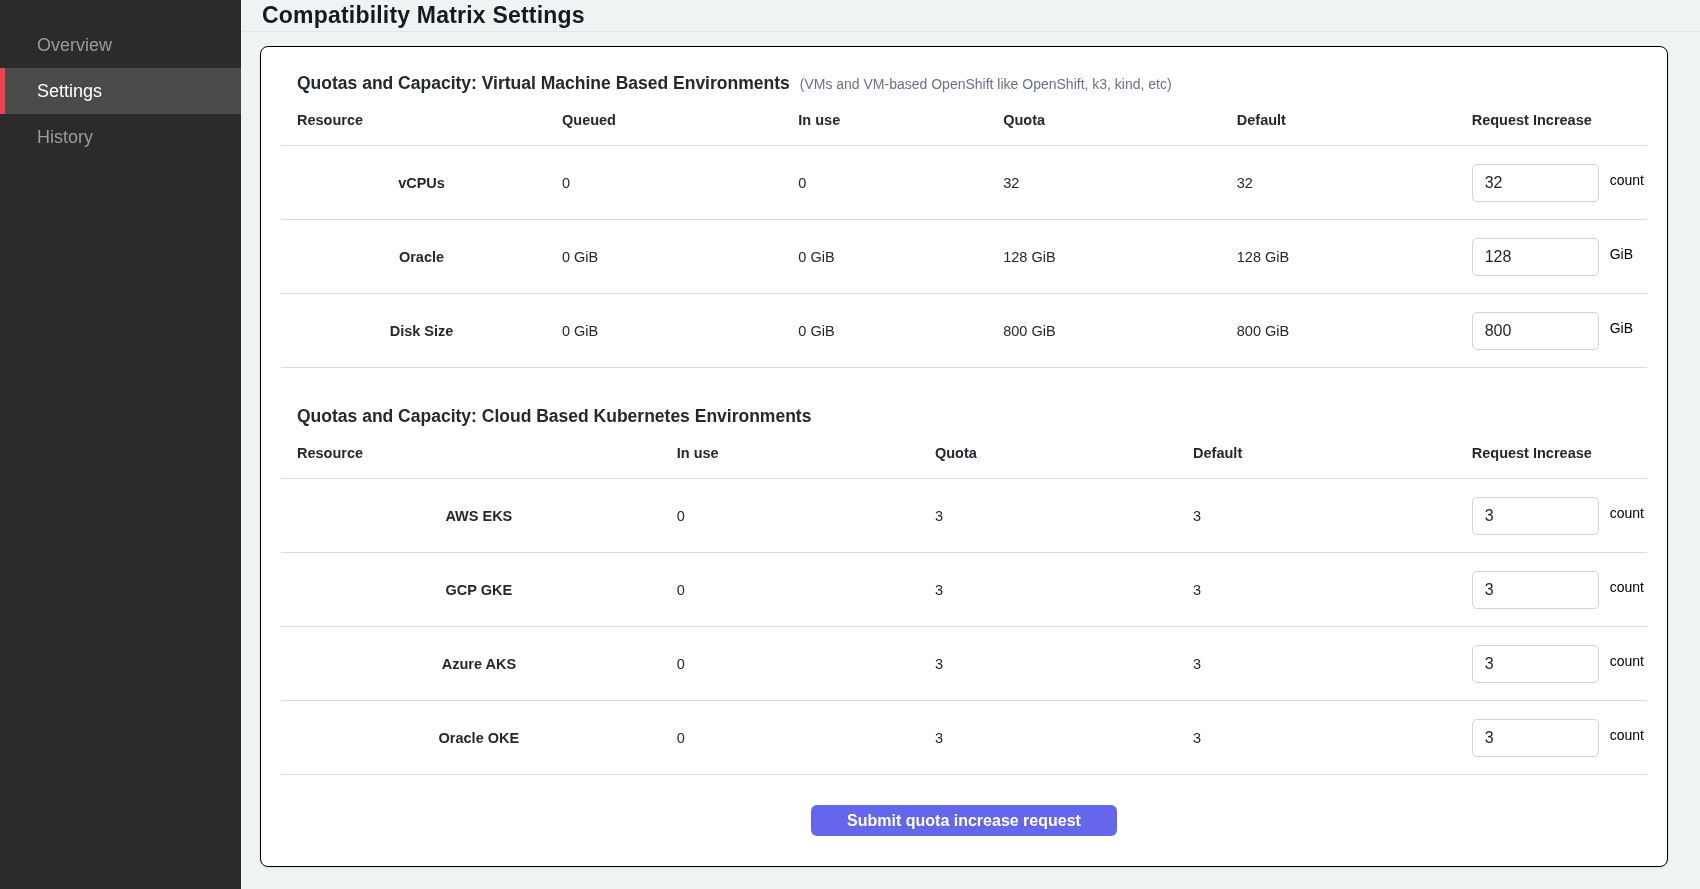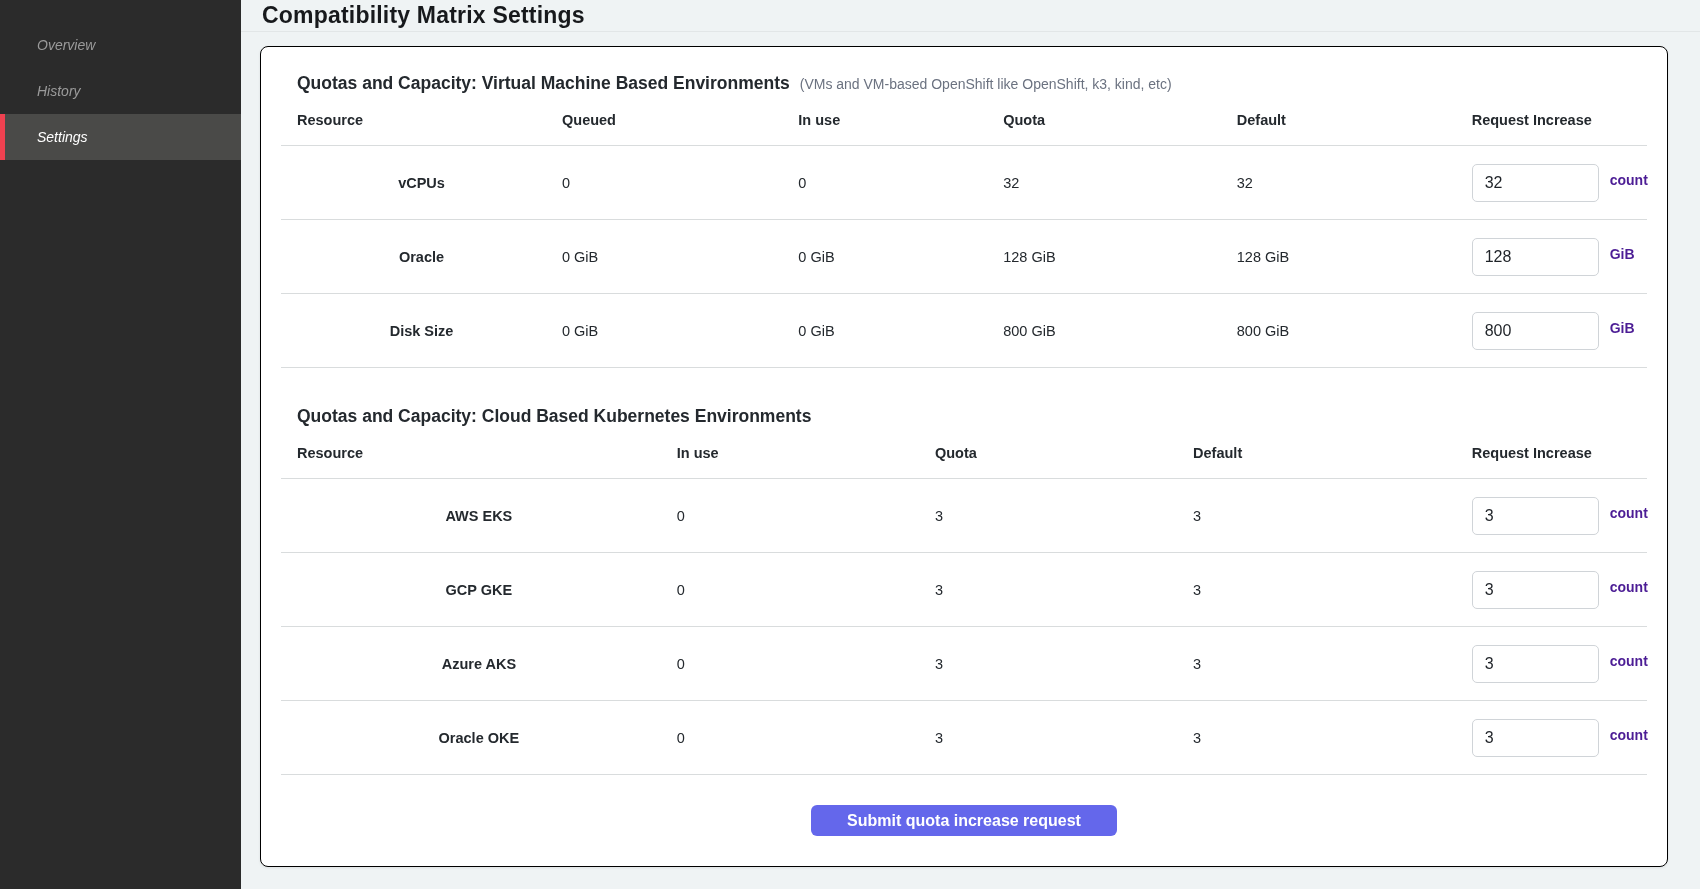--- a/index.html
+++ b/index.html
@@ -18,25 +18,24 @@
     min-width: 241px;
     height: 100%;
     background: #2b2b2b;
     padding-top: 22px;
   }
   .nav-item {
     height: 46px;
     display: flex;
     align-items: center;
     padding-left: 32px;
-    font-size: 14px;
+    font-size: 18px;
     color: #9b9b9b;
     cursor: pointer;
     border-left: 5px solid transparent;
-    font-style: italic;
   }
   .nav-item.active {
     background: #4a4a48;
     color: #ffffff;
     border-left-color: var(--accent-red, #ef4150);
   }
 
   
   .main { flex: 1; display: flex; flex-direction: column; }
   .page-header {
@@ -108,23 +107,22 @@
     border-radius: 5px;
     padding: 0 12px;
     font-size: 16px;
     color: #1f2328;
     font-family: "Liberation Sans", "DejaVu Sans", sans-serif;
     background: #fff;
   }
   .unit-label {
     margin-left: 11px;
     font-size: 14px;
-    color: #4c1d95;
+    color: #000000;
     transform: translateY(-3px);
-    font-weight: bold;
   }
 
   .section-gap { height: 30px; }
 
   .submit-row { text-align: center; padding: 30px 0 14px 0; }
   .submit-btn {
     display: inline-block;
     background: var(--button-indigo, #6467eb);
     color: #ffffff;
     font-size: 16px;
@@ -137,25 +135,25 @@
     cursor: pointer;
   }
 </style>
 </head>
 <body>
 
 <nav class="sidebar">
   <div class="nav-item">
     <span>Overview</span>
   </div>
+  <div class="nav-item active">
+    <span>Settings</span>
+  </div>
   <div class="nav-item">
     <span>History</span>
-  </div>
-  <div class="nav-item active">
-    <span>Settings</span>
   </div>
 </nav>
 
 <main class="main">
 
   <header class="page-header">
     <h1 class="page-title">Compatibility Matrix Settings</h1>
   </header>
 
   <div class="content">

